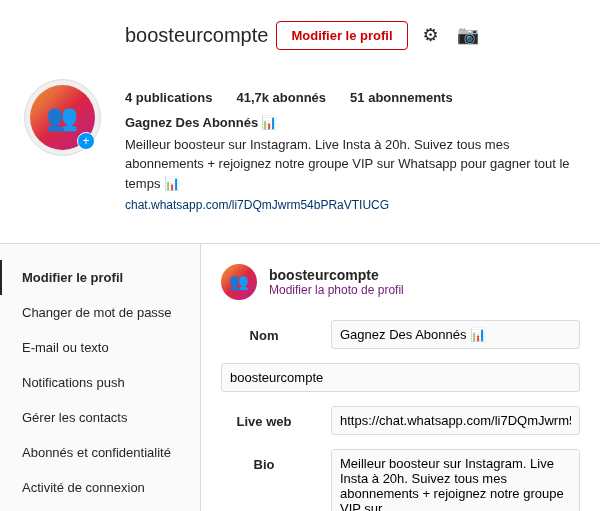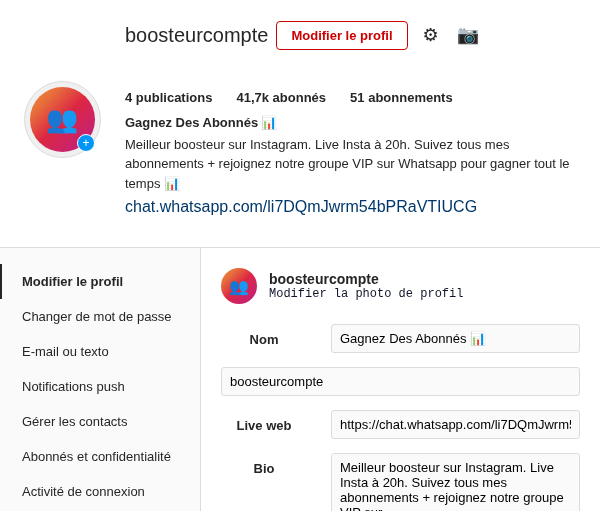--- a/index.html
+++ b/index.html
@@ -18,34 +18,34 @@
     .edit-profile-btn { padding: 6px 14px; border: 1.5px solid #c00; border-radius: 4px; background: white; font-size: 13px; font-weight: 600; color: #c00; cursor: pointer; }
     .icon-btn { width: 30px; height: 30px; display: flex; align-items: center; justify-content: center; cursor: pointer; color: #262626; font-size: 18px; }
 
     .profile-stats { display: flex; gap: 24px; margin-bottom: 8px; margin-top: 40px; }
     .stat-item { font-size: 13px; }
     .stat-item span { font-weight: 600; }
 
     .profile-bio { font-size: 13px; line-height: 1.5; }
     .bio-name { font-weight: 600; display: flex; align-items: center; gap: 4px; }
     .bio-text { margin: 2px 0; }
-    .bio-link { color: #00376b; text-decoration: none; font-size: 16px; }
+    .bio-link { color: #00376b; text-decoration: none; font-size: 12px; }
 
     .main-content { display: flex; gap: 0; }
 
     .sidebar { width: 200px; padding: 16px 0; flex-shrink: 0; }
     .sidebar-item { padding: 10px 20px; font-size: 13px; cursor: pointer; color: #262626; border-left: 2px solid transparent; }
     .sidebar-item.active { font-weight: 600; border-left: 2px solid #262626; }
 
     .edit-form { flex: 1; padding: 20px; background: #fff; border-left: 1px solid #dbdbdb; }
     .form-user-row { display: flex; align-items: center; gap: 12px; margin-bottom: 20px; }
     .form-avatar { width: 36px; height: 36px; border-radius: 50%; background: linear-gradient(135deg, #f09433, #e6683c, #dc2743, #cc2366, #bc1888); display: flex; align-items: center; justify-content: center; }
     .form-avatar-icon { color: white; font-size: 16px; }
     .form-user-info .form-username { font-weight: 600; font-size: 14px; }
-    .form-user-info .form-change-photo { color: #0f172a; font-size: 12px; cursor: pointer; font-family: Liberation Mono, monospace; }
+    .form-user-info .form-change-photo { color: #701a75; font-size: 12px; cursor: pointer; }
 
     .form-row { display: flex; align-items: flex-start; margin-bottom: 14px; }
     .form-label { width: 110px; font-weight: 600; font-size: 13px; text-align: center; padding-right: 24px; padding-top: 8px; flex-shrink: 0; }
     .form-field { flex: 1; }
     .form-input { width: 100%; padding: 6px 8px; border: 1px solid #dbdbdb; border-radius: 3px; font-size: 13px; background: #fafafa; outline: none; }
     .form-textarea { width: 100%; padding: 6px 8px; border: 1px solid #dbdbdb; border-radius: 3px; font-size: 13px; background: #fafafa; resize: none; height: 70px; outline: none; font-family: inherit; }
     .char-count { font-size: 11px; color: #8e8e8e; text-align: right; margin-top: 2px; }
   </style>
 </head>
 <body>

